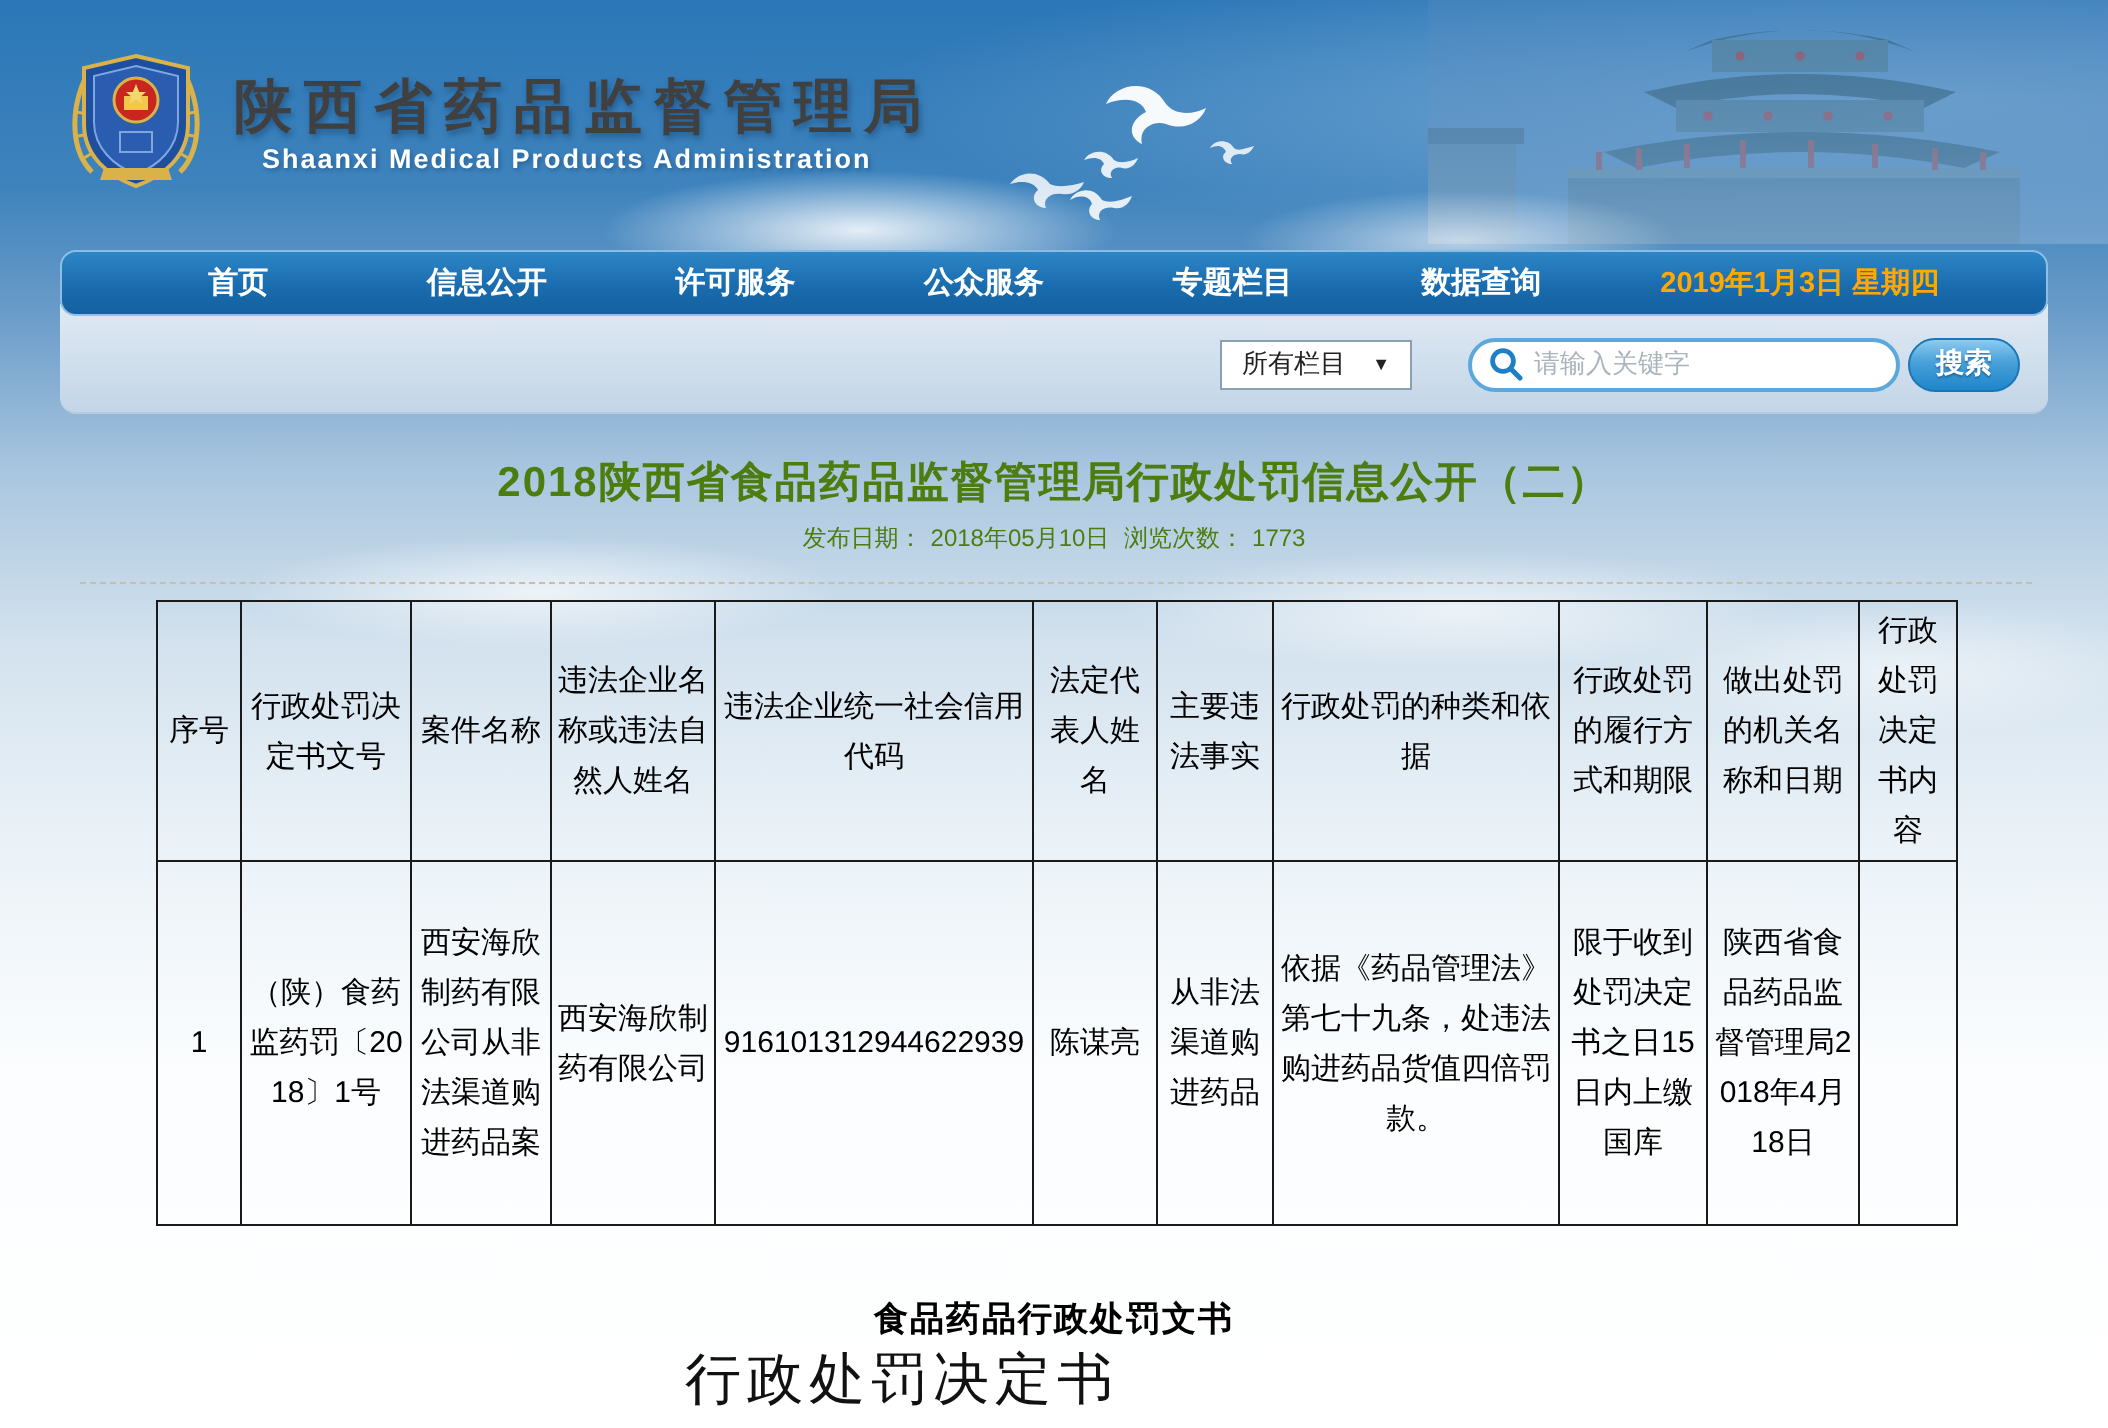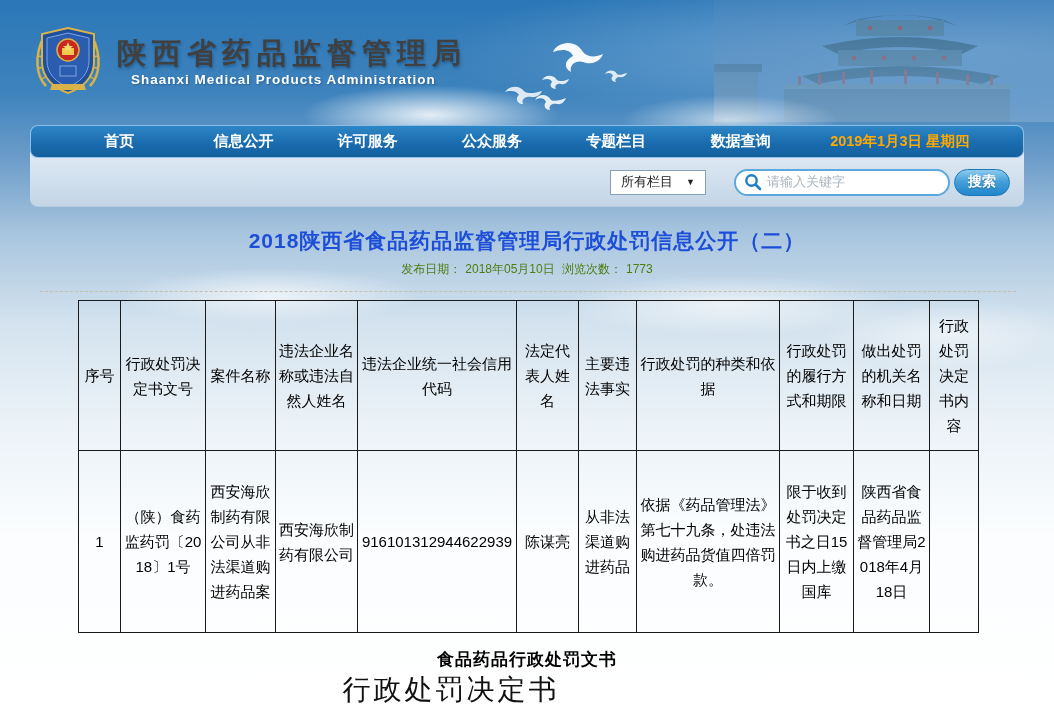--- a/index.html
+++ b/index.html
@@ -45,32 +45,32 @@
   .search-pill input { border:none; outline:none; flex:1; font-size:13px; color:#444;
     background:transparent; font-family:inherit; }
   .search-pill input::placeholder { color:#aab4bd; }
   .mag { width:18px; height:18px; margin:0 5px 0 2px; flex:0 0 auto; }
   .search-btn { margin-left:4px; width:56px; height:27px; border-radius:14px; border:1px solid #1a76b6;
     background:linear-gradient(180deg,#8ccbf0 0%, #47a0d9 45%, #1f86cb 100%);
     color:#ffffff; font-size:14px; font-weight:bold; display:flex; align-items:center;
     justify-content:center; cursor:pointer; text-shadow:0 1px 1px rgba(0,40,80,.4); }
   
   .article-title { position:absolute; left:0; top:227px; width:1054px; text-align:center;
-    font-size:21px; font-weight:bold; color:#1d4ed8; letter-spacing:1px; }
+    font-size:21px; font-weight:bold; color:#4d7c0f; letter-spacing:1px; }
   .article-meta { position:absolute; left:0; top:261px; width:1054px; text-align:center;
     font-size:12px; color:#4d7c0f; }
   .article-meta span { margin:0 2px; }
   .dash-sep { position:absolute; left:40px; top:291px; width:976px; height:0;
     border-top:1px dashed #c9bfa8; }
   
   .penalty-table { position:absolute; left:78px; top:300px; width:900px;
     border-collapse:collapse; table-layout:fixed; }
   .penalty-table td, .penalty-table th { border:1px solid #1a1a1a; font-weight:normal;
     font-size:15px; color:#000; text-align:center; vertical-align:middle;
-    padding:12px 3px; line-height:25px; word-break:break-all; }
+    padding:2px 3px; line-height:25px; word-break:break-all; }
   .penalty-table .hrow { height:125px; }
   .penalty-table .drow { height:182px; }
   
   .doc-type { position:absolute; left:0; top:648px; width:1054px; text-align:center;
     font-size:17px; font-weight:bold; color:#000; letter-spacing:1px; }
   .doc-title { position:absolute; left:0; top:671px; width:902px; text-align:center;
     font-family:"Liberation Serif","DejaVu Serif",serif; font-size:28px; color:#111;
     letter-spacing:3px; }
 </style>
 </head>

